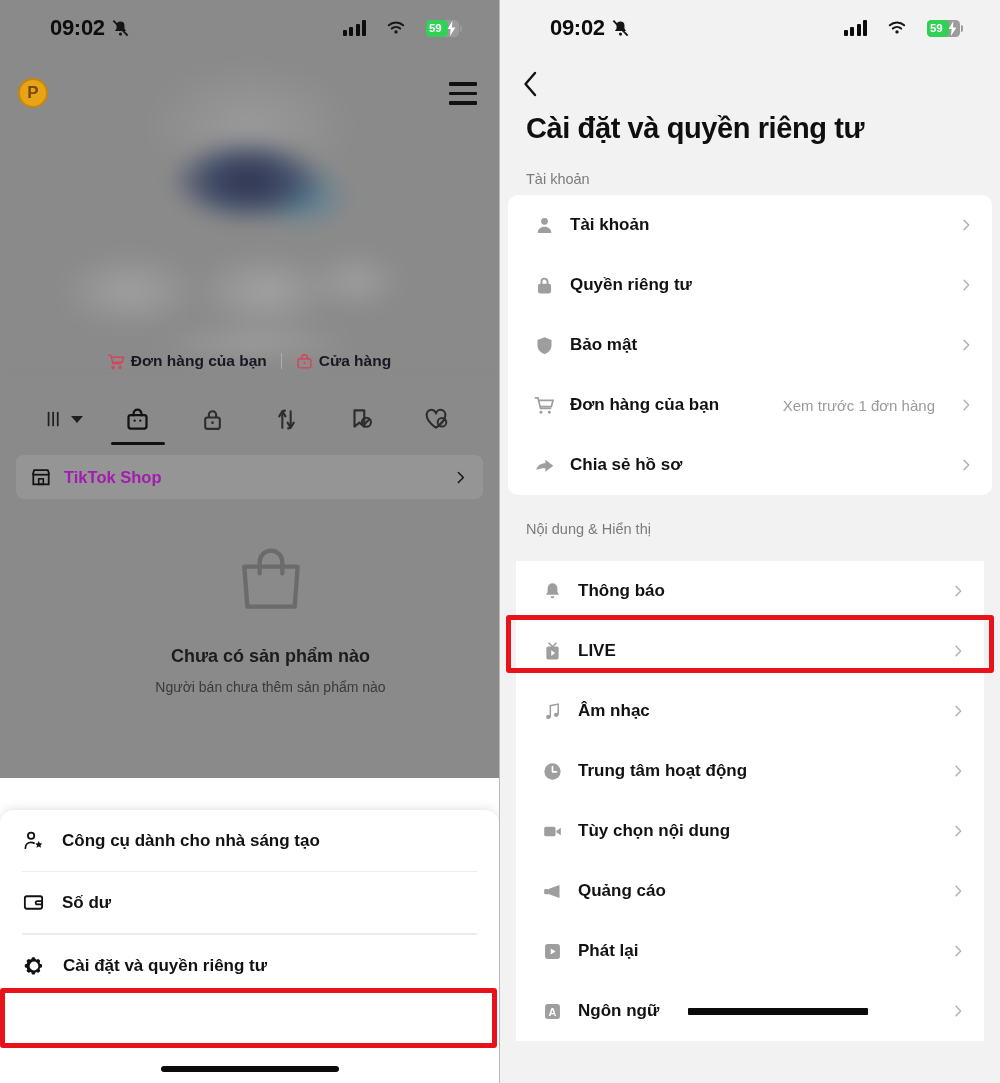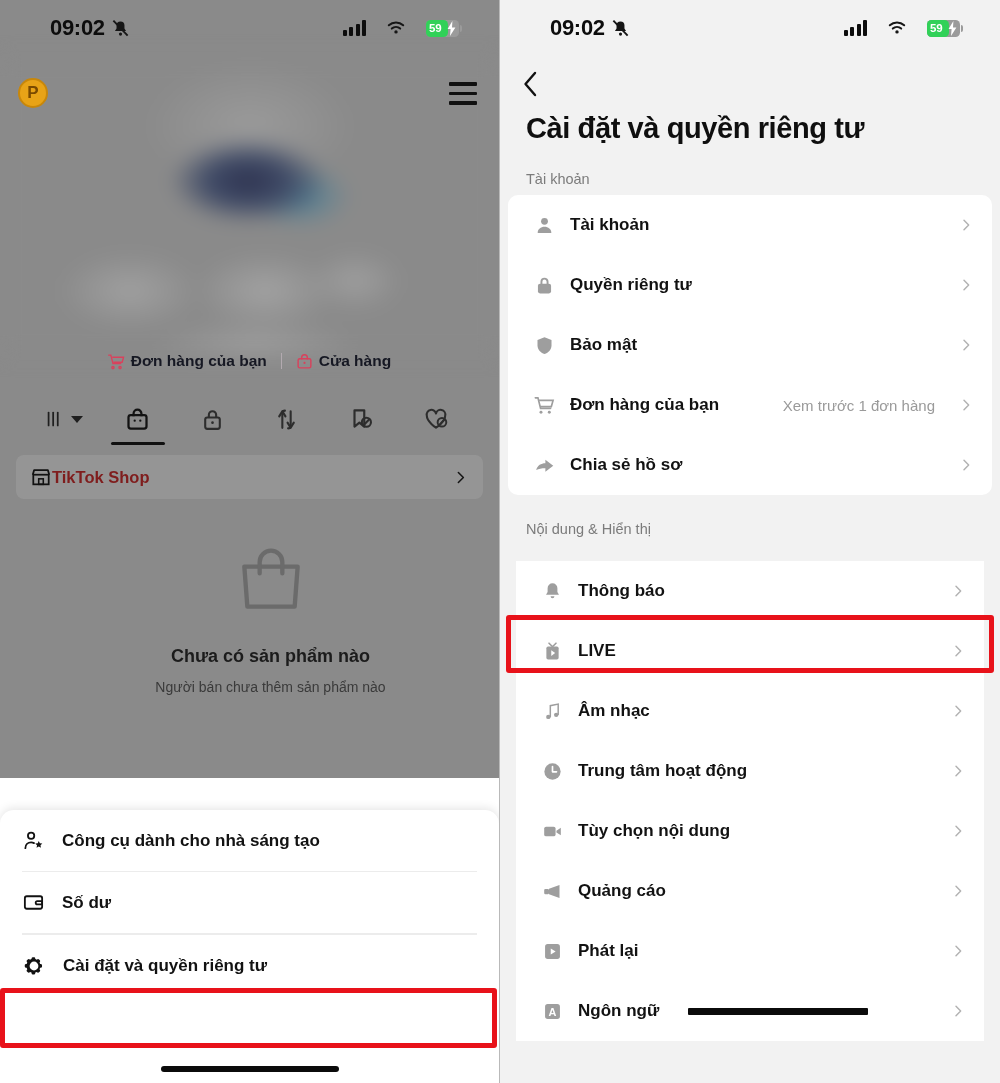--- a/index.html
+++ b/index.html
@@ -98,22 +98,22 @@
     content: ""; position: absolute; bottom: -3px; left: 50%; transform: translateX(-50%);
     width: 54px; height: 3.5px; background: #111; border-radius: 2px;
   }
   .caret { width: 0; height: 0; border-left: 6px solid transparent;
     border-right: 6px solid transparent; border-top: 7px solid #1f1f1f; margin-left: 5px; }
 
   
   .tkshop {
     position: absolute; top: 455px; left: 16px; right: 16px; height: 44px;
     background: rgba(255,255,255,0.10); border-radius: 8px; z-index: 5;
-    display: flex; align-items: center; padding: 0 14px; 
-    font-size: 16.5px; font-weight: bold; color: #7f1d1d;
+    display: flex; align-items: center; padding: 0 14px; gap: 12px;
+    font-size: 16.5px; font-weight: bold; color: #a21caf;
   }
   .tkshop .chev { margin-left: auto; }
 
   
   .empty {
     position: absolute; top: 540px; left: 0; right: 0; z-index: 5;
     display: flex; flex-direction: column; align-items: center; gap: 0; padding-left: 42px;
   }
   .empty .bagicon { margin-bottom: 26px; }
   .empty .t1 { font-size: 18px; font-weight: bold; color: #1c1c1c; margin-bottom: 12px; }

